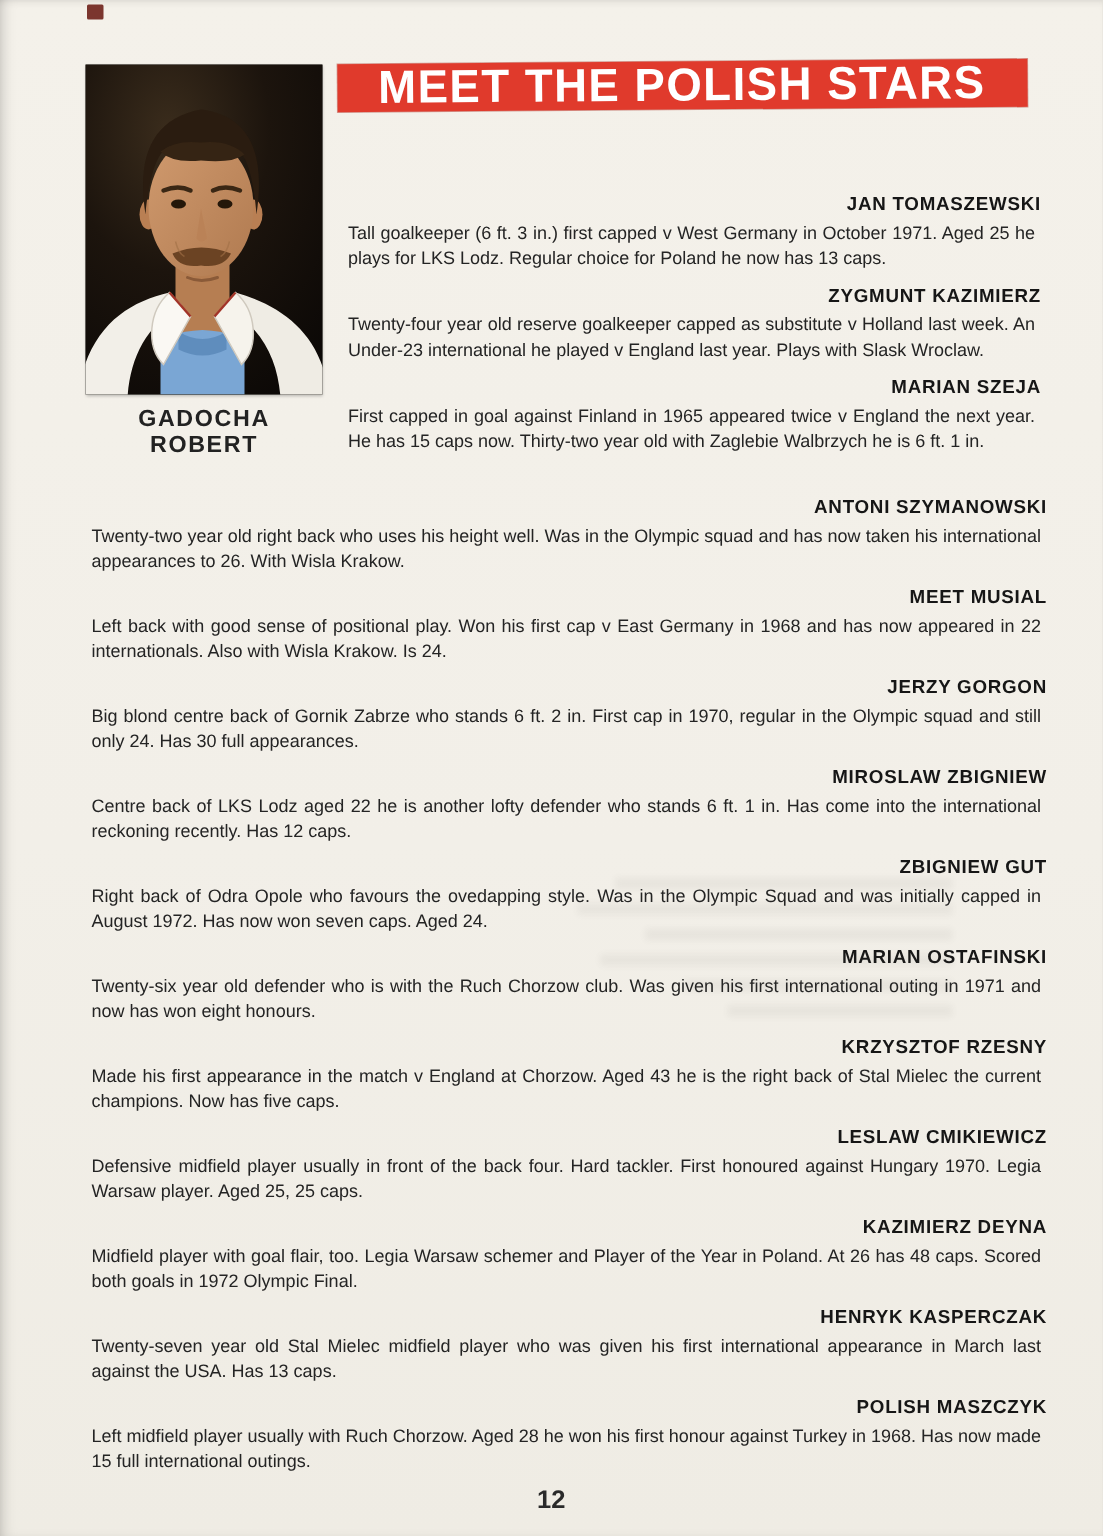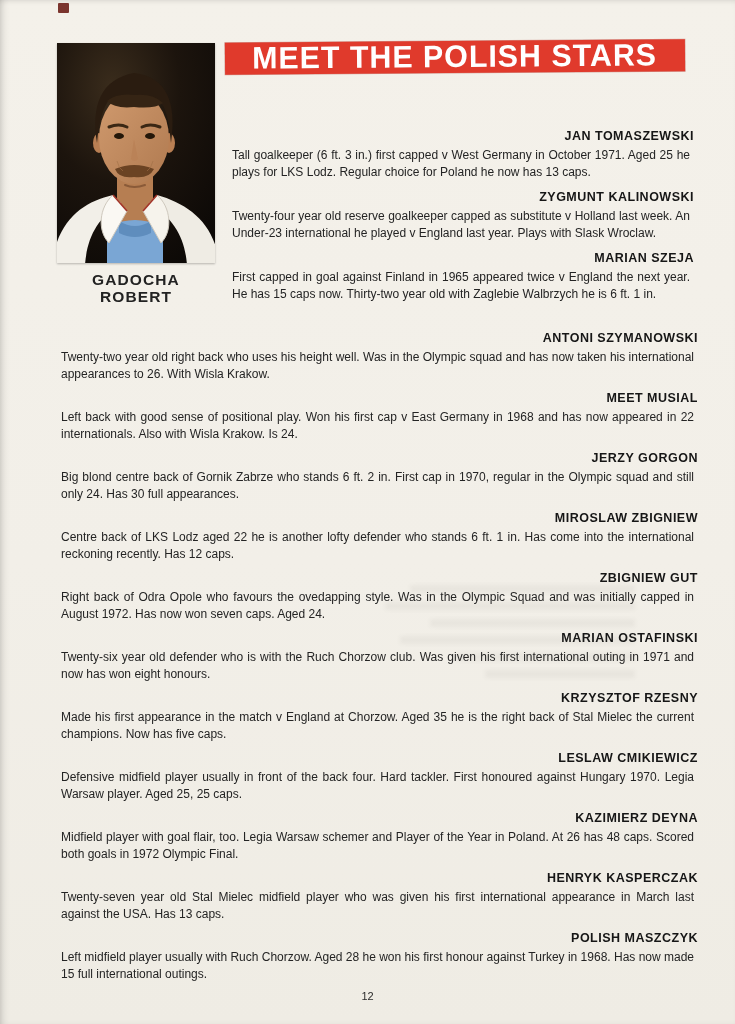--- a/index.html
+++ b/index.html
@@ -77,21 +77,21 @@
   }
   .showthrough i:nth-child(1){width:225px;}
   .showthrough i:nth-child(2){width:250px;}
   .showthrough i:nth-child(3){width:205px;}
   .showthrough i:nth-child(4){width:235px;}
   .showthrough i:nth-child(5){width:180px;}
   .showthrough i:nth-child(6){width:150px;}
   
   .page-number{
     position:absolute;left:0;top:990px;width:735px;
-    text-align:center;font-size:11px;font-weight:400;color:#2a2a2a;
+    text-align:center;font-size:17px;font-weight:700;color:#2a2a2a;
   }
 </style>
 </head>
 <body>
 
 <div class="page">
 
   <div class="speck"></div>
 
   <div class="banner">
@@ -156,21 +156,21 @@
     <div>GADOCHA</div>
     <div>ROBERT</div>
   </div>
 
   <div class="right-col">
     <article class="entry">
       <h3>JAN TOMASZEWSKI</h3>
       <p>Tall goalkeeper (6 ft. 3 in.) first capped v West Germany in October 1971. Aged 25 he plays for LKS Lodz. Regular choice for Poland he now has 13 caps.</p>
     </article>
     <article class="entry">
-      <h3>ZYGMUNT KALINOWSKI</h3>
+      <h3>ZYGMUNT KAZIMIERZ</h3>
       <p>Twenty-four year old reserve goalkeeper capped as substitute v Holland last week. An Under-23 international he played v England last year. Plays with Slask Wroclaw.</p>
     </article>
     <article class="entry">
       <h3>MARIAN SZEJA</h3>
       <p>First capped in goal against Finland in 1965 appeared twice v England the next year. He has 15 caps now. Thirty-two year old with Zaglebie Walbrzych he is 6 ft. 1 in.</p>
     </article>
   </div>
 
   <div class="main-list">
     <article class="entry">
@@ -192,21 +192,21 @@
     <article class="entry">
       <h3>ZBIGNIEW GUT</h3>
       <p>Right back of Odra Opole who favours the ovedapping style. Was in the Olympic Squad and was initially capped in August 1972. Has now won seven caps. Aged 24.</p>
     </article>
     <article class="entry">
       <h3>MARIAN OSTAFINSKI</h3>
       <p>Twenty-six year old defender who is with the Ruch Chorzow club. Was given his first international outing in 1971 and now has won eight honours.</p>
     </article>
     <article class="entry">
       <h3>KRZYSZTOF RZESNY</h3>
-      <p>Made his first appearance in the match v England at Chorzow. Aged 35 he is the right back of Stal Mielec the current champions. Now has five caps.</p>
+      <p>Made his first appearance in the match v England at Chorzow. Aged 43 he is the right back of Stal Mielec the current champions. Now has five caps.</p>
     </article>
     <article class="entry">
       <h3>LESLAW CMIKIEWICZ</h3>
       <p>Defensive midfield player usually in front of the back four. Hard tackler. First honoured against Hungary 1970. Legia Warsaw player. Aged 25, 25 caps.</p>
     </article>
     <article class="entry">
       <h3>KAZIMIERZ DEYNA</h3>
       <p>Midfield player with goal flair, too. Legia Warsaw schemer and Player of the Year in Poland. At 26 has 48 caps. Scored both goals in 1972 Olympic Final.</p>
     </article>
     <article class="entry">

